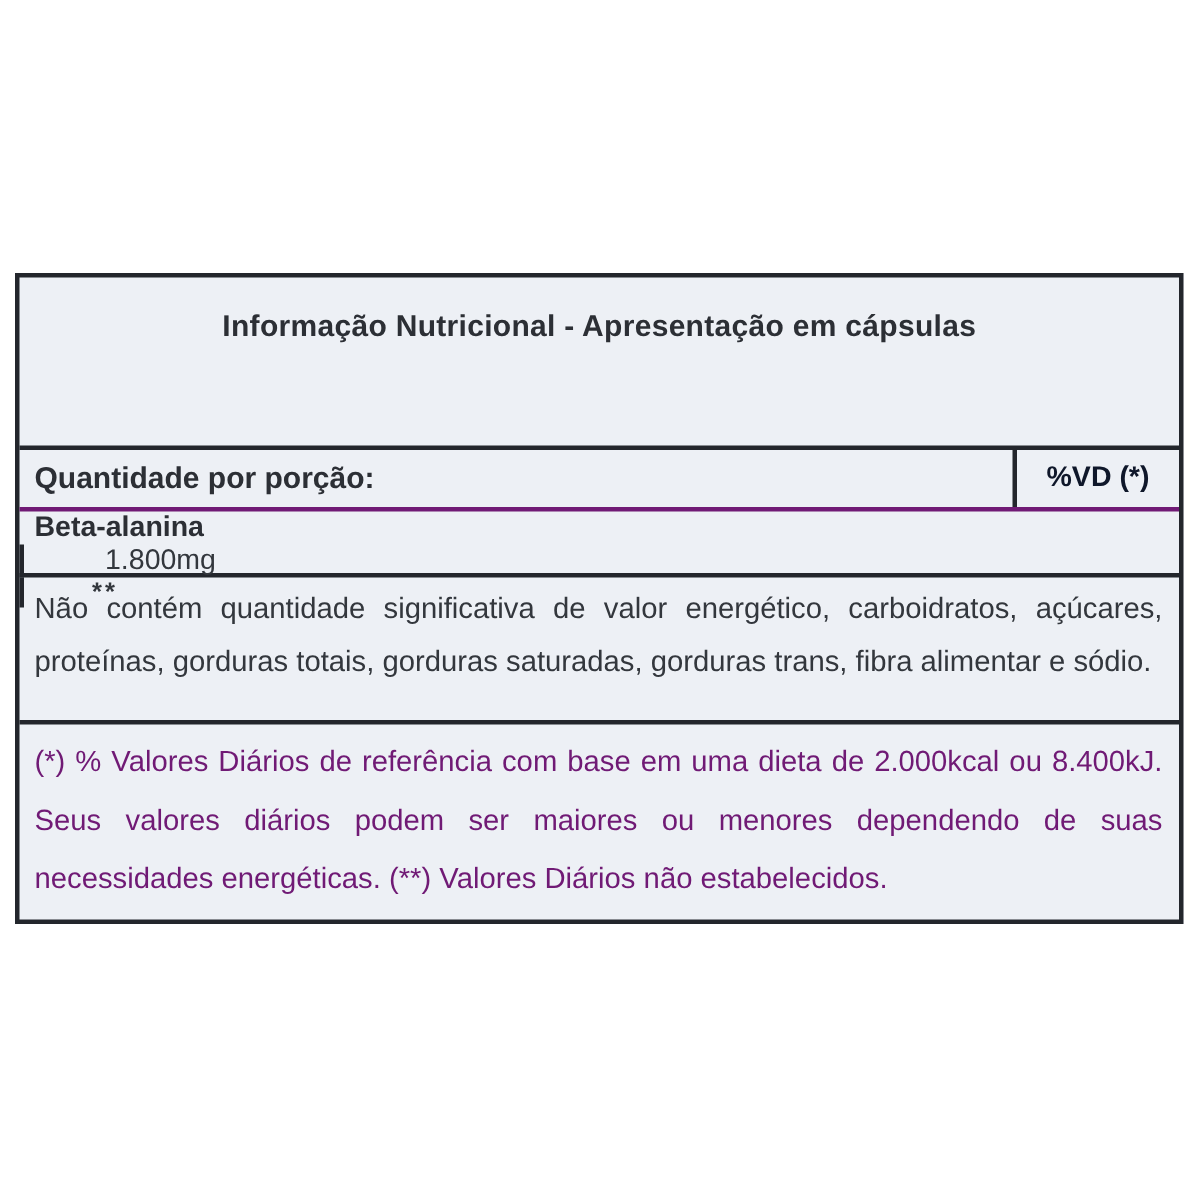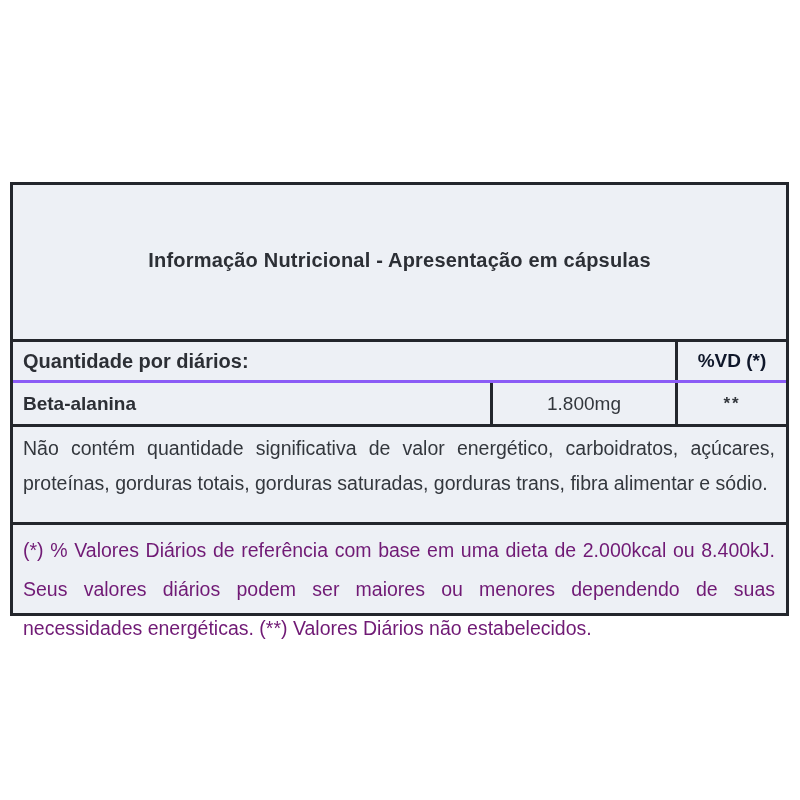--- a/index.html
+++ b/index.html
@@ -24,21 +24,20 @@
     width: 779px;
     height: 434px;
     box-sizing: border-box;
     border: 3px solid #23262c;
     background: #edf0f5;
     font-size: 19px;
   }
   .header-section {
     height: 112px;
     box-sizing: border-box;
-    margin-top: 42px;
   }
   .table-title {
     text-align: center;
     font-weight: bold;
     font-size: 20px;
     color: #2c2f35;
     padding-top: 22px;
     letter-spacing: 0.2px;
   }
   .serving-line {
@@ -67,22 +66,23 @@
     display: flex;
     align-items: center;
     justify-content: center;
     font-weight: bold;
     font-size: 19px;
     color: #0f172a;
     box-sizing: border-box;
   }
   .nutrient-row {
     display: flex;
-    border-top: 3px solid #8b5cf6;
+    border-top: 3px solid #701a75;
     height: 41px;
+    flex-direction: column;
   }
   .nutrient-name {
     flex: 1;
     display: flex;
     align-items: center;
     padding-left: 10px;
     font-weight: bold;
     font-size: 19px;
     color: #2c2f35;
   }
@@ -132,21 +132,21 @@
 
 <div class="page">
 
   <div class="nutrition-table">
 
     <div class="header-section">
       <div class="table-title">Informação Nutricional - Apresentação em cápsulas</div>
     </div>
 
     <div class="qty-row">
-      <div class="qty-label">Quantidade por diários:</div>
+      <div class="qty-label">Quantidade por porção:</div>
       <div class="vd-header-cell">%VD (*)</div>
     </div>
 
     <div class="nutrient-row">
       <div class="nutrient-name">Beta-alanina</div>
       <div class="nutrient-amount">1.800mg</div>
       <div class="nutrient-vd">**</div>
     </div>
 
     <div class="note-section">Não contém quantidade significativa de valor energético, carboidratos, açúcares, proteínas, gorduras totais, gorduras saturadas, gorduras trans, fibra alimentar e sódio.</div>

